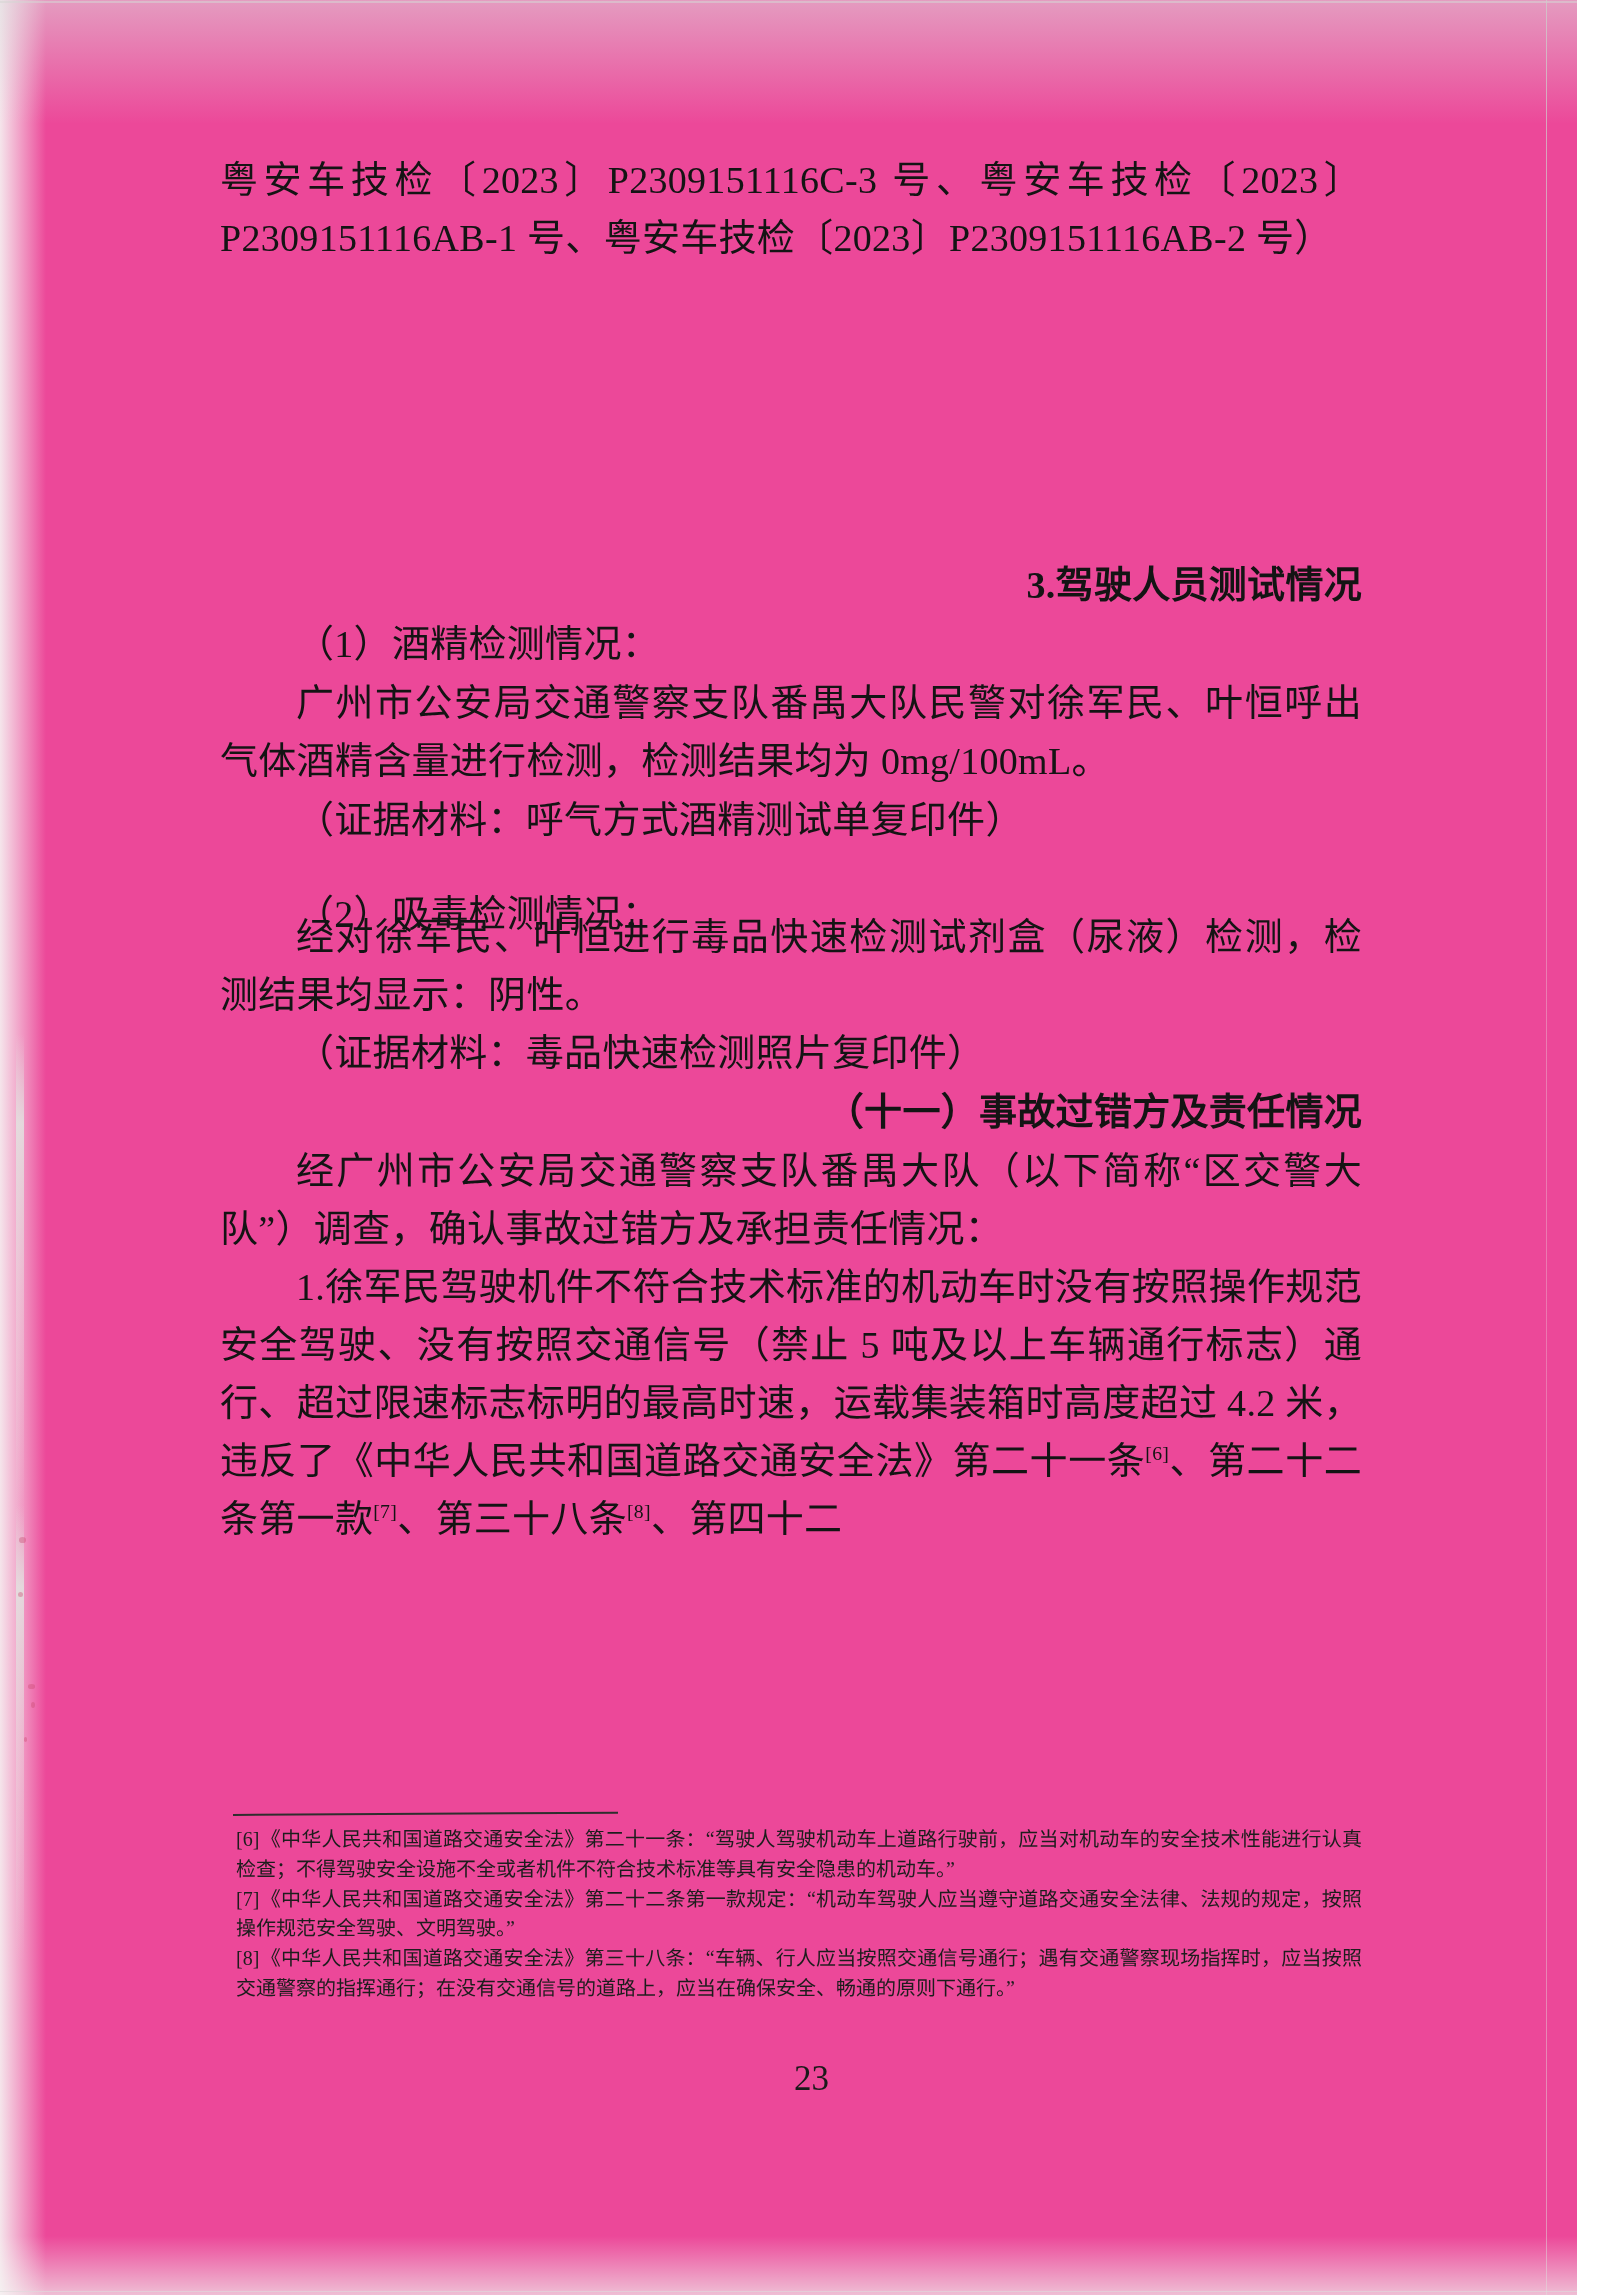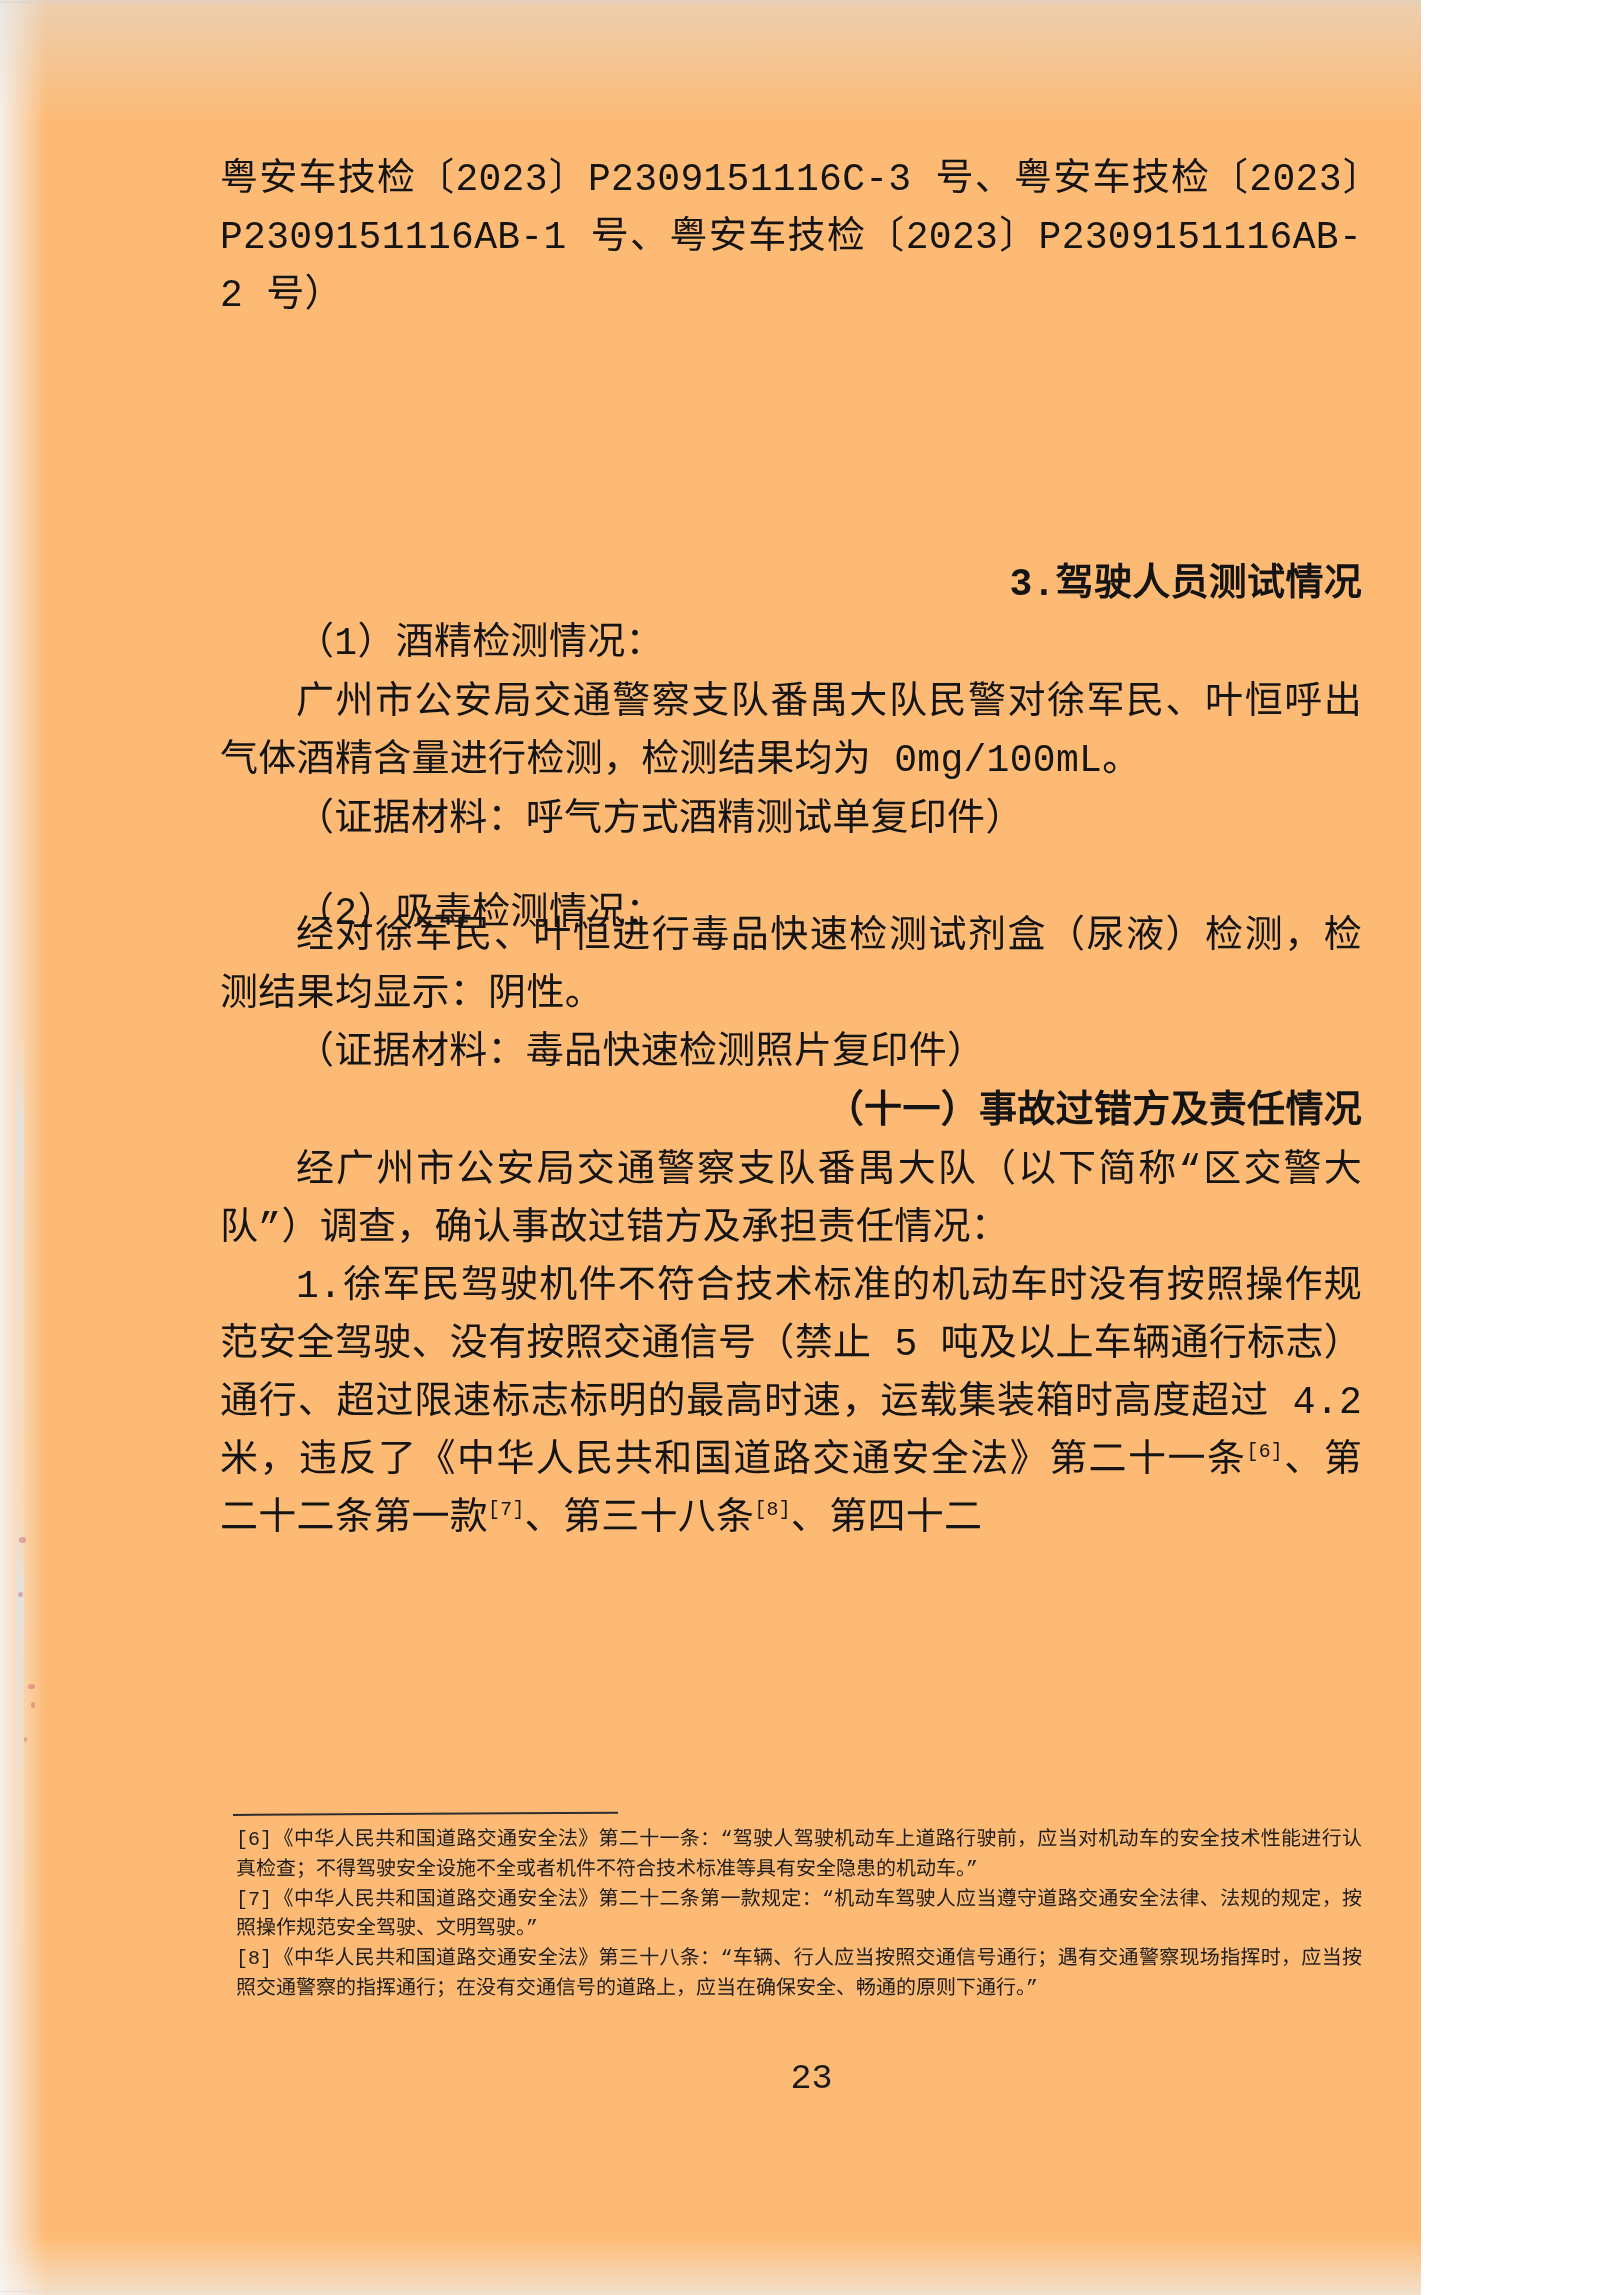--- a/index.html
+++ b/index.html
@@ -4,25 +4,25 @@
 <title>Scanned Document Page 23</title>
 <style>
   html, body {
     margin: 0;
     padding: 0;
     background: #ffffff;
   }
 
   .page {
     position: relative;
-    width: 1421px;
+    width: 1577px;
     height: 2295px;
-    background: #fdba74;
+    background: #ec4899;
     overflow: hidden;
-    font-family: Liberation Mono, monospace;
+    font-family: Liberation Serif, serif;
     color: #141414;
   }
 
   
   .paper-tint {
     position: absolute;
     inset: 0;
     background:
       linear-gradient(180deg, rgba(222,224,224,0.55) 0px, rgba(250,250,250,0.0) 124px),
       linear-gradient(90deg, rgba(246,246,244,0.9) 0px, rgba(255,255,255,0) 46px),

